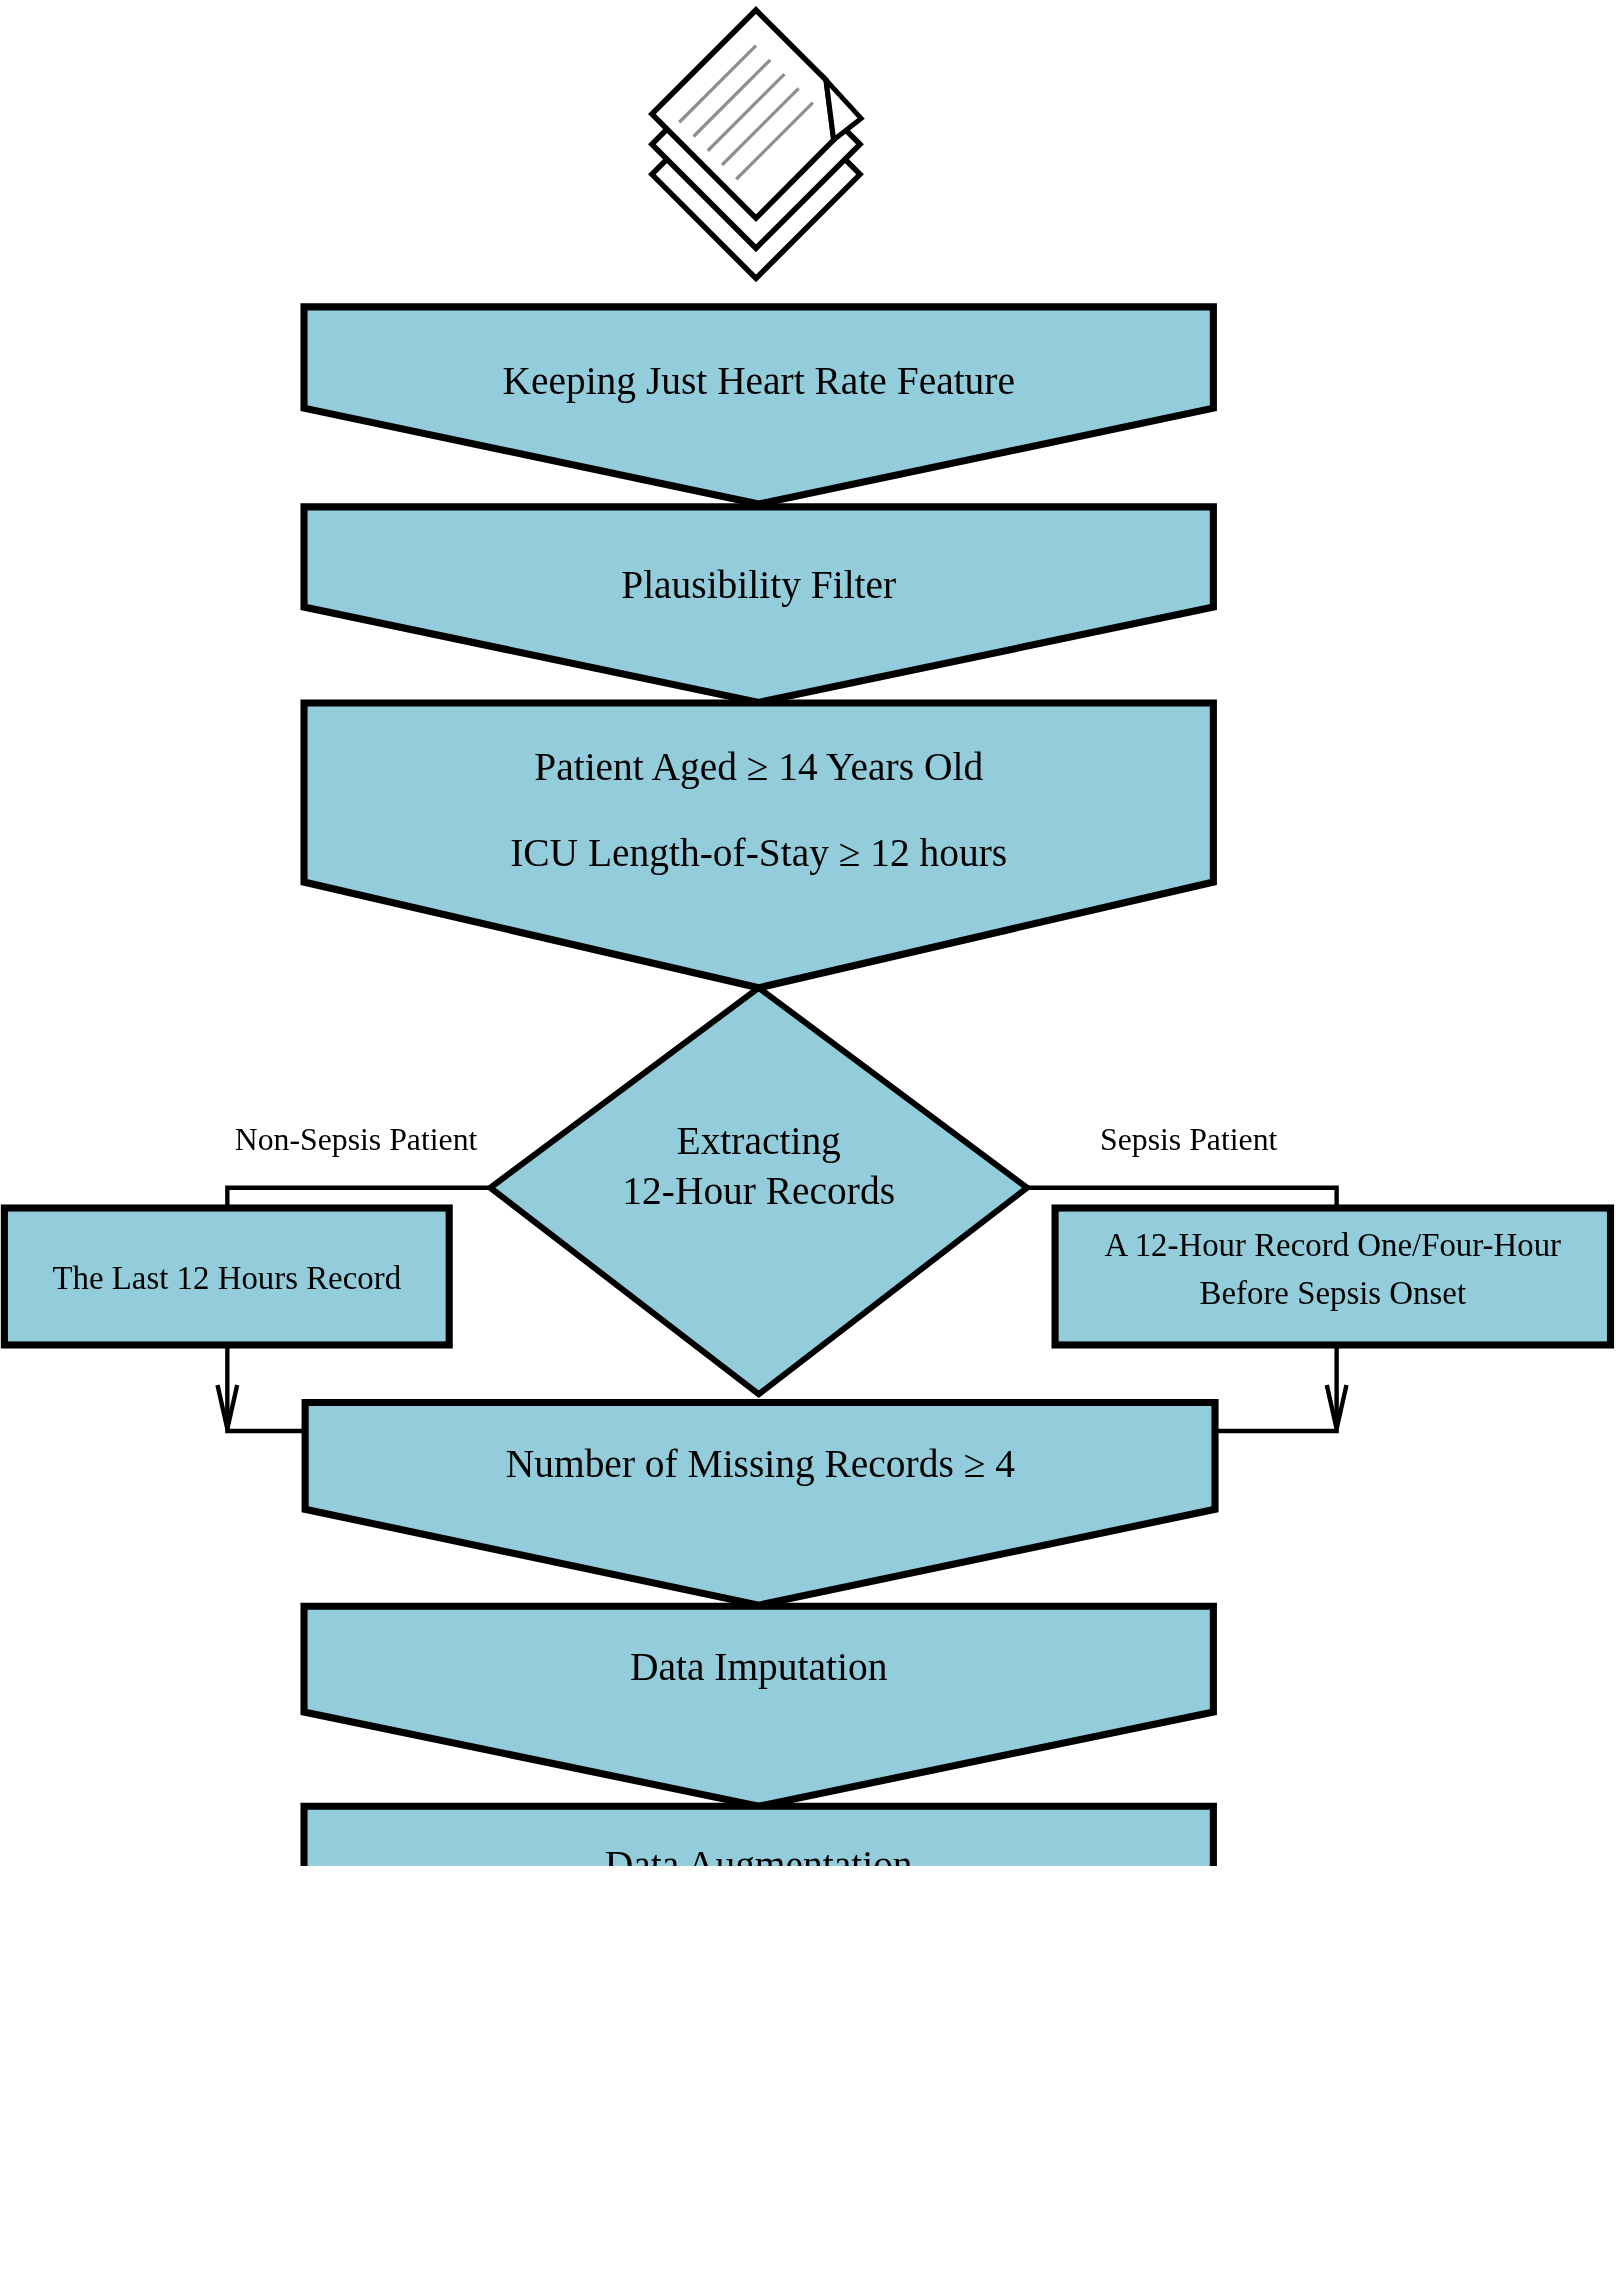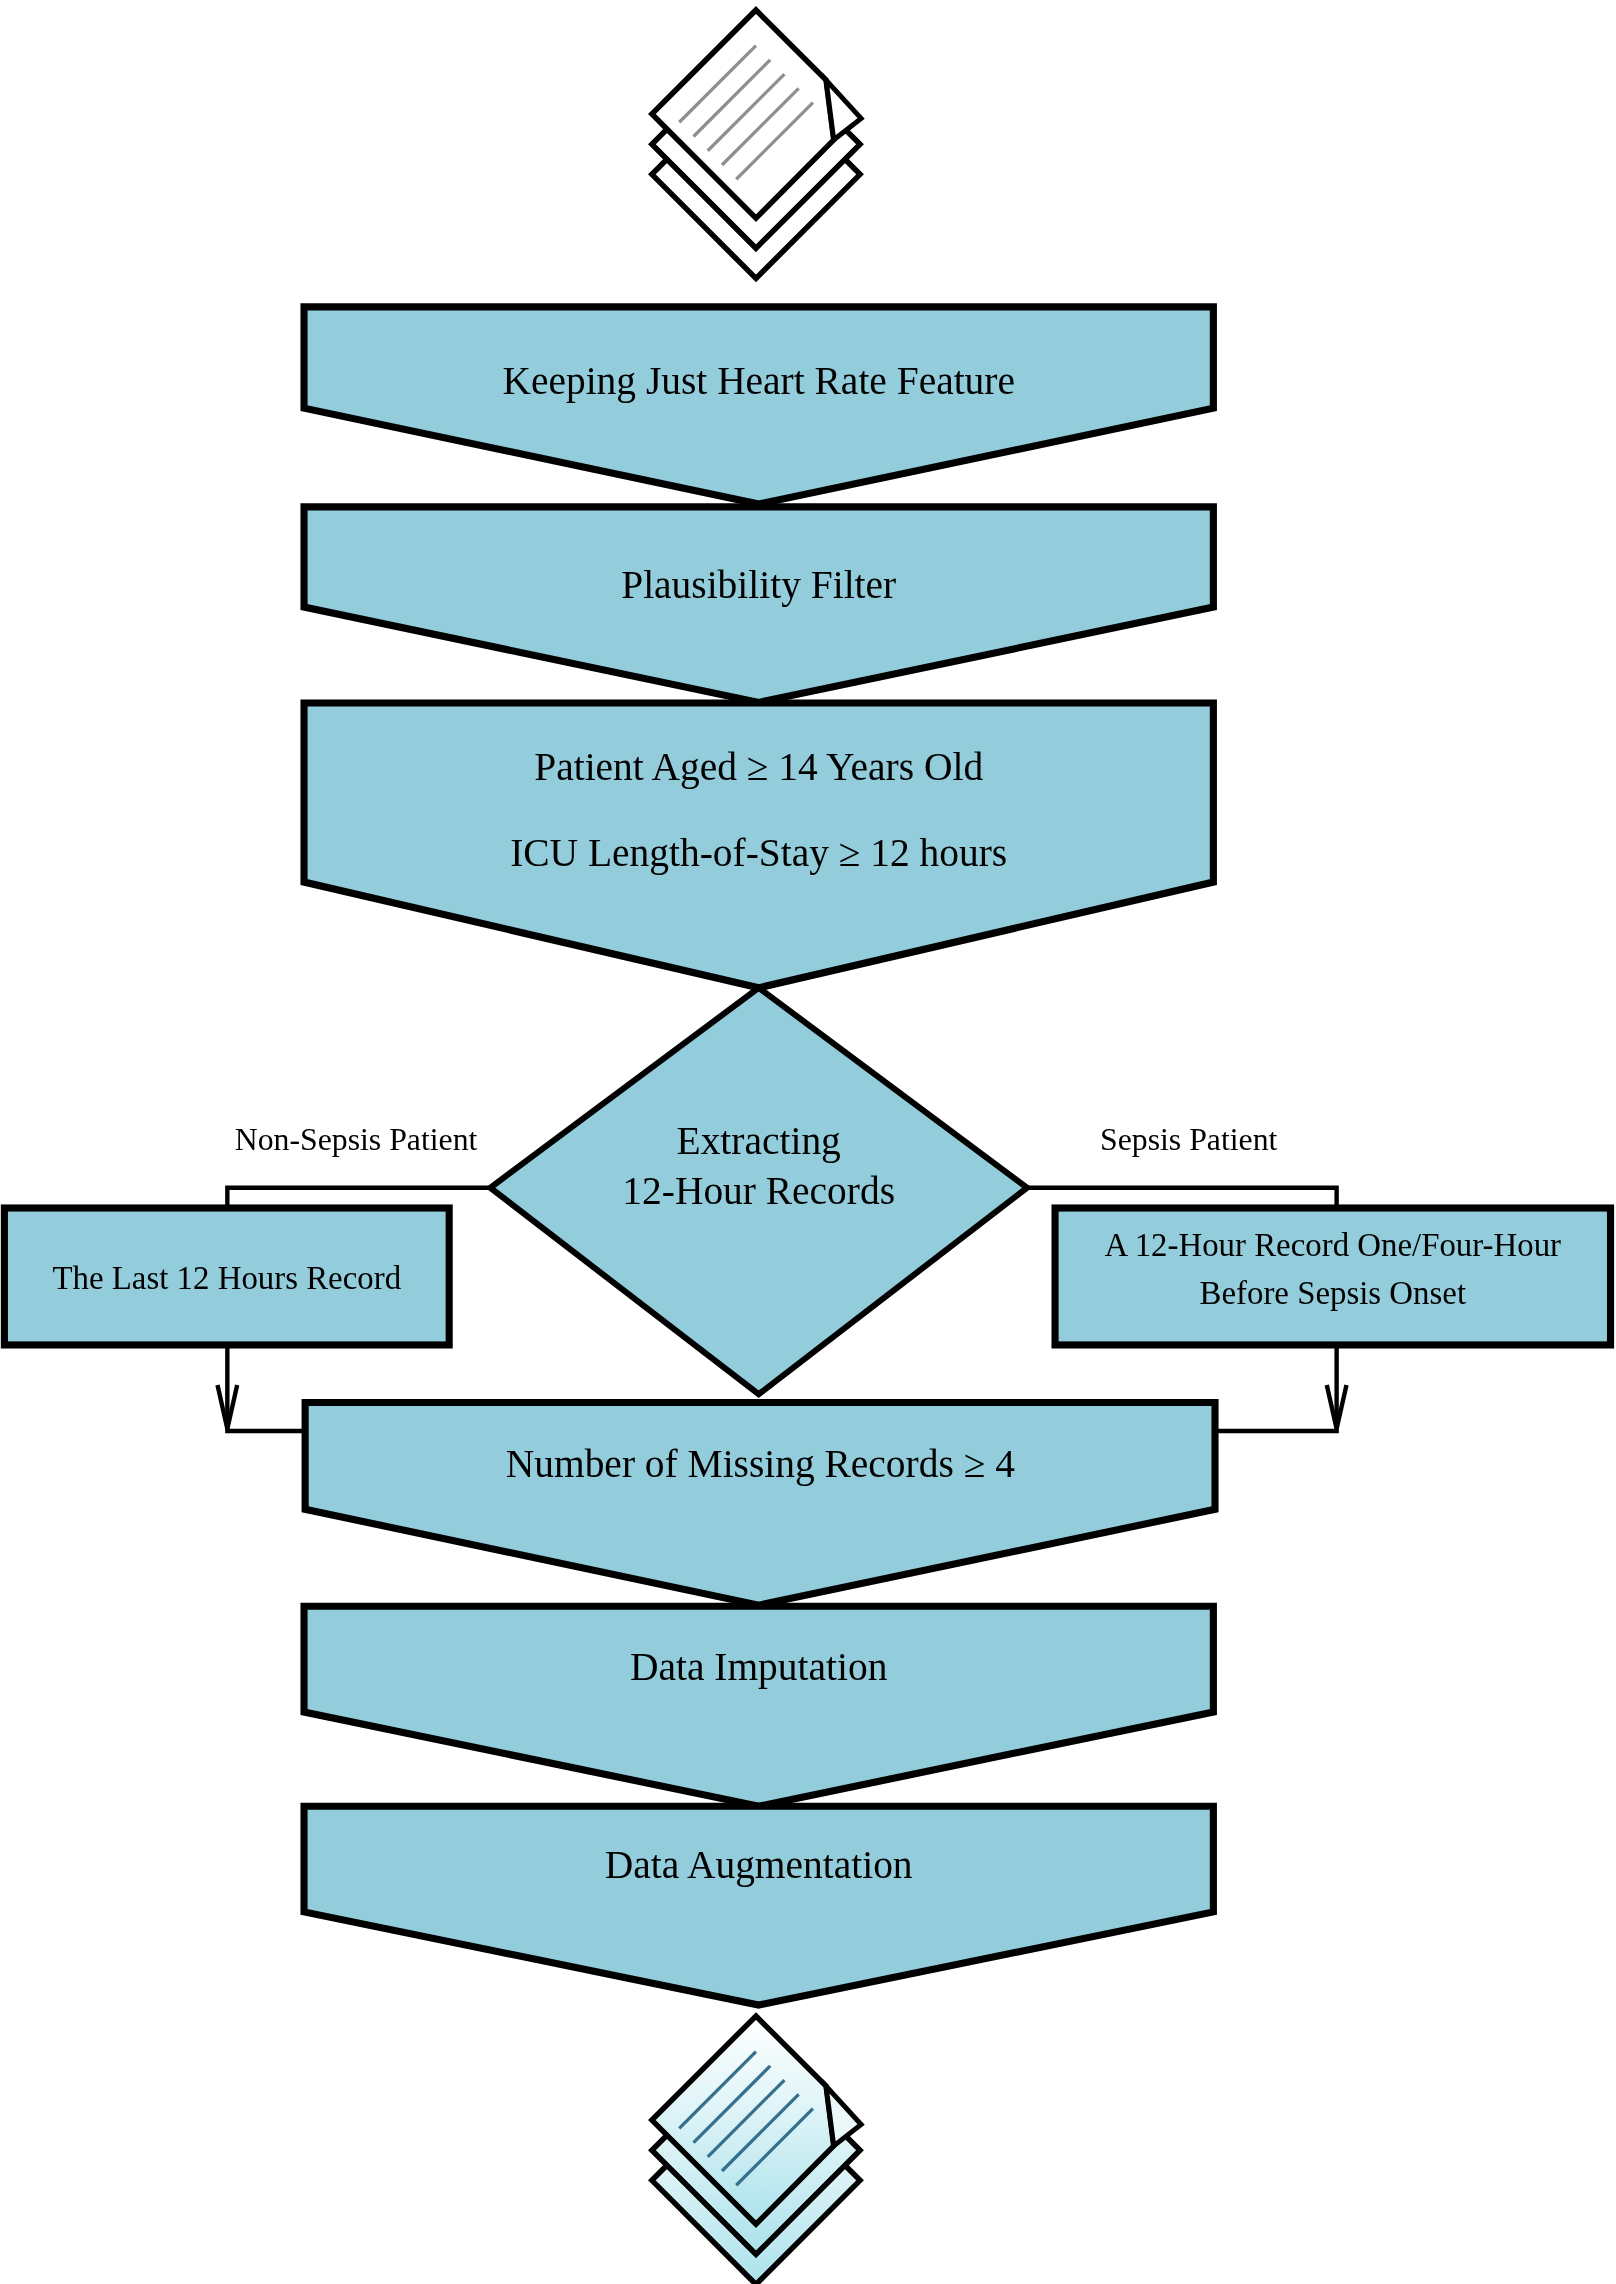--- a/index.html
+++ b/index.html
@@ -1,16 +1,16 @@
 <!DOCTYPE html>
 <html style="font-size:8.8px"><head>
 <meta charset="utf-8">
 <style>
   html,body{margin:0;padding:0;background:#ffffff;}
-  .canvas{position:relative;width:1616px;height:2284px;background:#ffffff;overflow:hidden;}
+  .canvas{position:relative;width:1616px;height:1866px;background:#ffffff;overflow:hidden;}
   svg{position:absolute;left:0;top:0;}
   .shape{stroke:#000000;stroke-width:13;stroke-linejoin:miter;}
   .diamond{stroke:#000000;stroke-width:11;stroke-linejoin:miter;}
   .conn{stroke:#000000;stroke-width:8;fill:none;}
   .arrowhead{stroke:#000000;stroke-width:8;fill:none;stroke-linejoin:miter;}
   .pageTop{fill:#ffffff;stroke:#000000;stroke-width:10;stroke-linejoin:miter;}
   .pageBottom{fill:url(#tealPage);stroke:#000000;stroke-width:10;stroke-linejoin:miter;}
   .flapTop{fill:#ffffff;stroke:#000000;stroke-width:9;stroke-linejoin:miter;}
   .flapBottom{fill:#eaf8fa;stroke:#000000;stroke-width:9;stroke-linejoin:miter;}
   .grayline{stroke:#8f8f8f;stroke-width:6;fill:none;}

